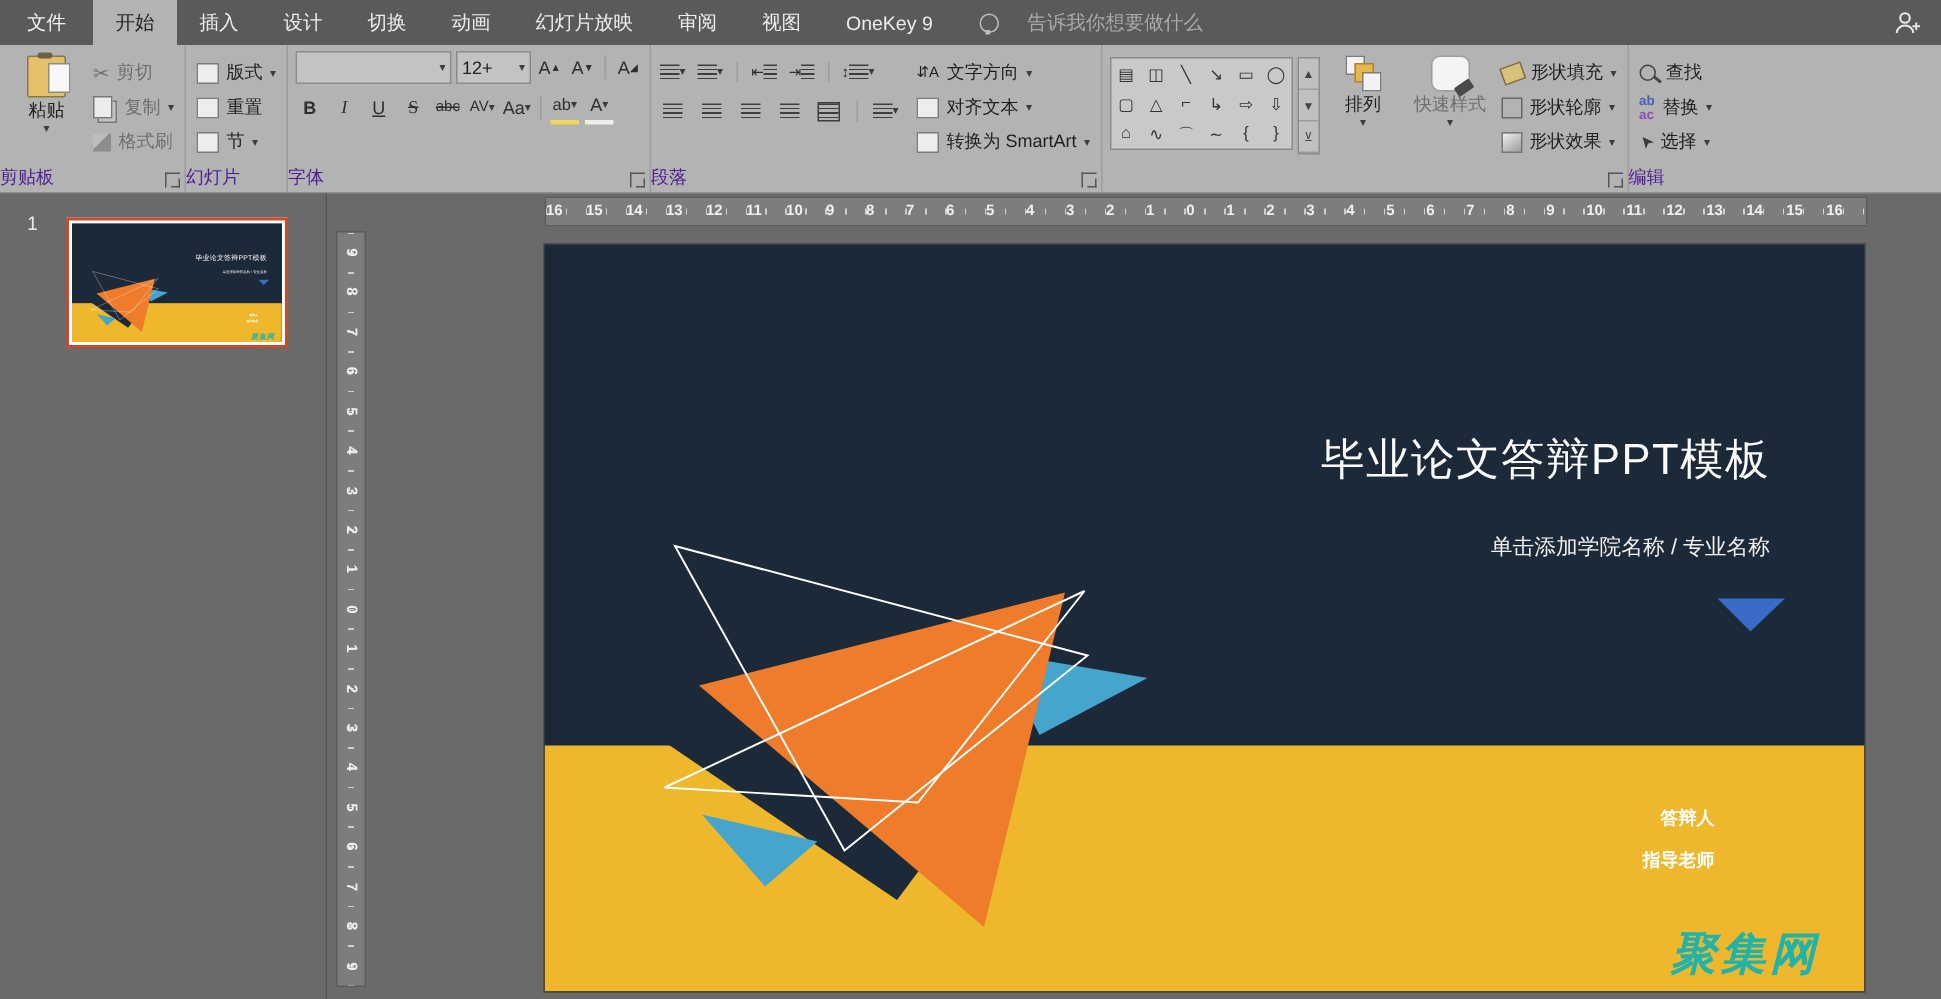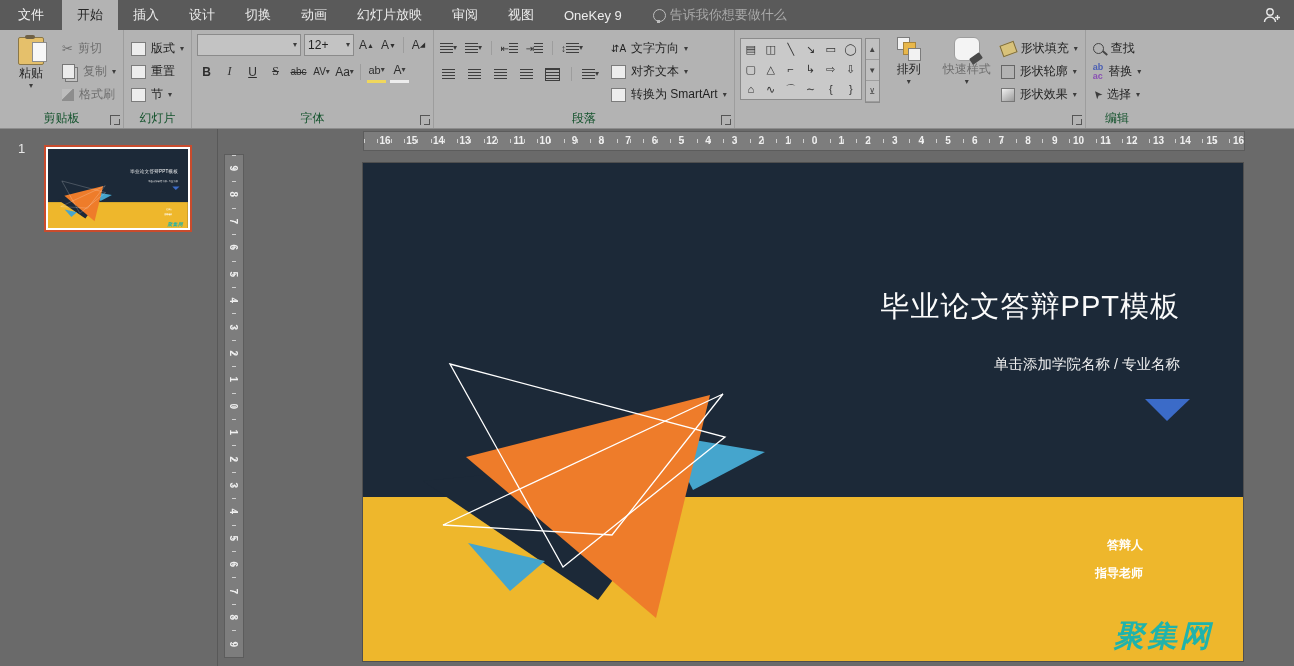--- a/index.html
+++ b/index.html
@@ -7,28 +7,28 @@
     width:1294px;height:666px;overflow:hidden;position:relative;
     font-family:"Liberation Sans","DejaVu Sans",sans-serif;
     background:#6a6a6a;-webkit-user-select:none;user-select:none;
   }
   
   .titlebar{position:absolute;left:0;top:0;right:0;height:30px;background:#5a5a5a;display:flex;align-items:stretch;color:#ececec;font-size:13px;}
   .file-tab{padding:0 18px;display:flex;align-items:center;background:#5a5a5a;color:#f2f2f2;}
   .tabs{display:flex;align-items:stretch;}
   .tab{padding:0 15px;display:flex;align-items:center;cursor:default;white-space:nowrap;}
   .tab.selected{background:#b3b3b3;color:#262626;}
-  .tellme{margin-left:16px;display:flex;align-items:center;gap:4px;color:#a9a9a9;flex:1;}
+  .tellme{margin-left:16px;display:flex;align-items:center;gap:19px;color:#a9a9a9;flex:1;}
   .bulb{width:11px;height:11px;border:1.4px solid #bdbdbd;border-radius:50%;position:relative;display:inline-block;}
   .bulb::after{content:"";position:absolute;left:3px;top:10px;width:3px;height:3px;background:#bdbdbd;}
   .signin{display:flex;align-items:center;padding:0 14px;}
   
   .ribbon{position:absolute;left:0;top:30px;right:0;height:98px;background:#b3b3b3;border-bottom:1px solid #8d8d8d;display:flex;align-items:stretch;font-size:12px;color:#1f1f1f;}
   .rgroup{position:relative;border-right:1px solid #9d9d9d;padding:4px 5px 17px 5px;display:flex;gap:3px;}
-  .rgroup-label{position:absolute;bottom:1px;left:0;right:0;text-align:center;font-size:12px;color:#14532d;}
+  .rgroup-label{position:absolute;bottom:1px;left:0;right:0;text-align:left;font-size:12px;color:#4c1d95;}
   .launcher{position:absolute;right:3px;bottom:3px;width:9px;height:9px;border-left:1px solid #555;border-top:1px solid #555;}
   .launcher::after{content:"";position:absolute;right:0;bottom:0;width:5px;height:5px;border-right:1.5px solid #555;border-bottom:1.5px solid #555;}
   .btn-big{display:flex;flex-direction:column;align-items:center;width:52px;gap:2px;padding-top:3px;text-align:center;line-height:13px;}
   .small-col{display:flex;flex-direction:column;gap:2px;padding-top:4px;}
   .btn-small{display:flex;align-items:center;gap:5px;height:21px;padding:0 2px;white-space:nowrap;}
   .dim{color:#6f6f6f;}
   .dd{font-size:8px;color:#3c3c3c;line-height:8px;}
   .vsep{width:1px;background:#9d9d9d;margin:3px 2px;}
   
   .ic{display:inline-flex;align-items:center;justify-content:center;color:#3c3c3c;}
@@ -72,21 +72,21 @@
   .workspace{position:absolute;left:0;top:129px;right:0;bottom:0;background:#6a6a6a;}
   .panel{position:absolute;left:0;top:0;bottom:0;width:217px;background:#6a6a6a;border-right:1px solid #585858;}
   .slide-no{position:absolute;left:18px;top:12px;color:#e8e8e8;font-size:13px;}
   .thumb{position:absolute;left:44px;top:16px;border:2px solid #c94b2d;background:#fff;padding:2px;cursor:pointer;}
   .thumb-view{width:140px;height:79px;overflow:hidden;position:relative;background:#1c2938;}
   .mini{transform:scale(0.159);transform-origin:0 0;position:absolute;left:0;top:0;}
   
   .hruler{position:absolute;left:363px;top:2px;width:880px;height:18px;background:#7d7d7d;border:1px solid #5c5c5c;display:flex;}
   .hruler::after{content:"";position:absolute;left:0;right:0;top:7px;height:4px;
     background:repeating-linear-gradient(to right,rgba(235,235,235,.75) 0 1px,transparent 1px 13.3px);}
-  .hnum{flex:1;text-align:right;font-size:10px;font-weight:bold;color:#efefef;line-height:17px;z-index:1;}
+  .hnum{flex:1;text-align:left;font-size:10px;font-weight:bold;color:#efefef;line-height:17px;z-index:1;}
   .vruler{position:absolute;left:224px;top:25px;width:18px;height:502px;background:#7d7d7d;border:1px solid #5c5c5c;display:flex;flex-direction:column;}
   .vruler::after{content:"";position:absolute;top:0;bottom:0;left:7px;width:4px;
     background:repeating-linear-gradient(to bottom,rgba(235,235,235,.75) 0 1px,transparent 1px 13.2px);}
   .vnum{flex:1;display:flex;align-items:center;justify-content:center;font-size:10px;font-weight:bold;color:#efefef;transform:rotate(90deg);z-index:1;}
   
   .slide{position:absolute;width:880px;height:498px;background:#1c2938;overflow:hidden;}
   #slide-main{left:363px;top:34px;box-shadow:0 0 0 1px rgba(0,0,0,.25);}
   .slide svg{position:absolute;left:0;top:0;width:100%;height:100%;}
   .s-title{position:absolute;right:63px;top:124px;color:#fbfbfb;font-size:29px;letter-spacing:1px;white-space:nowrap;}
   .s-subtitle{position:absolute;right:63px;top:192px;color:#f0f0f0;font-size:14.5px;white-space:nowrap;}

